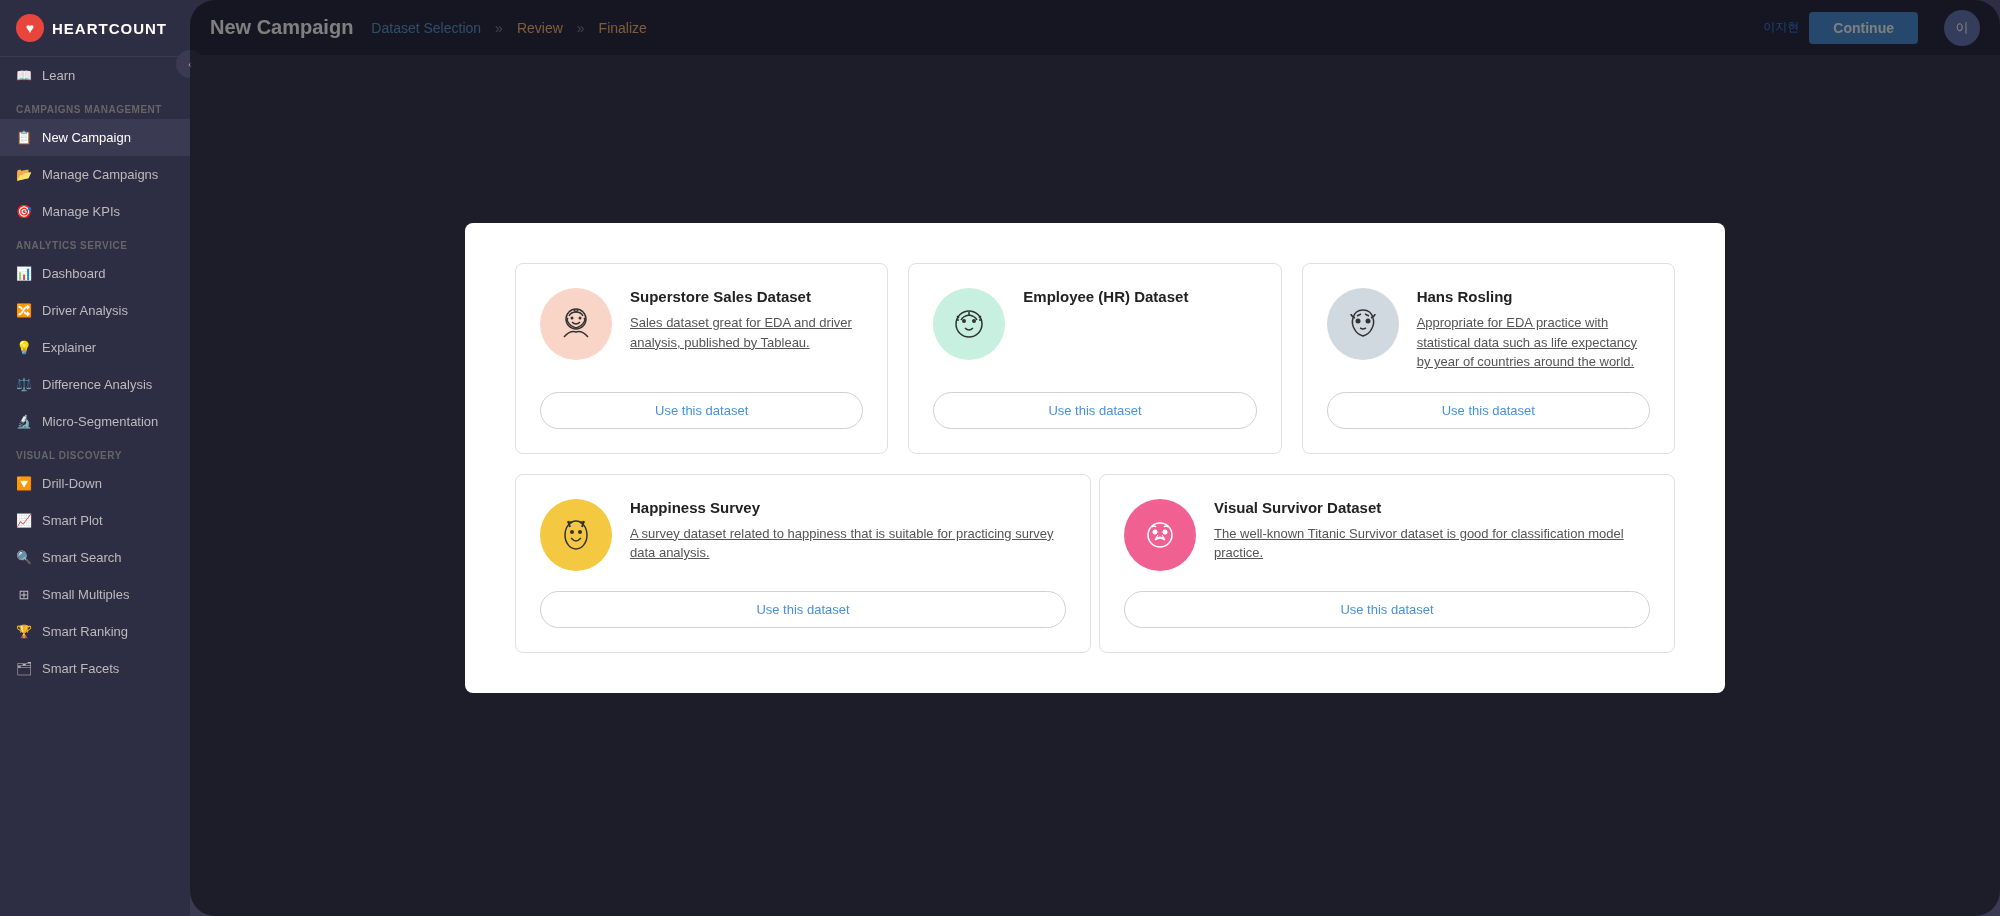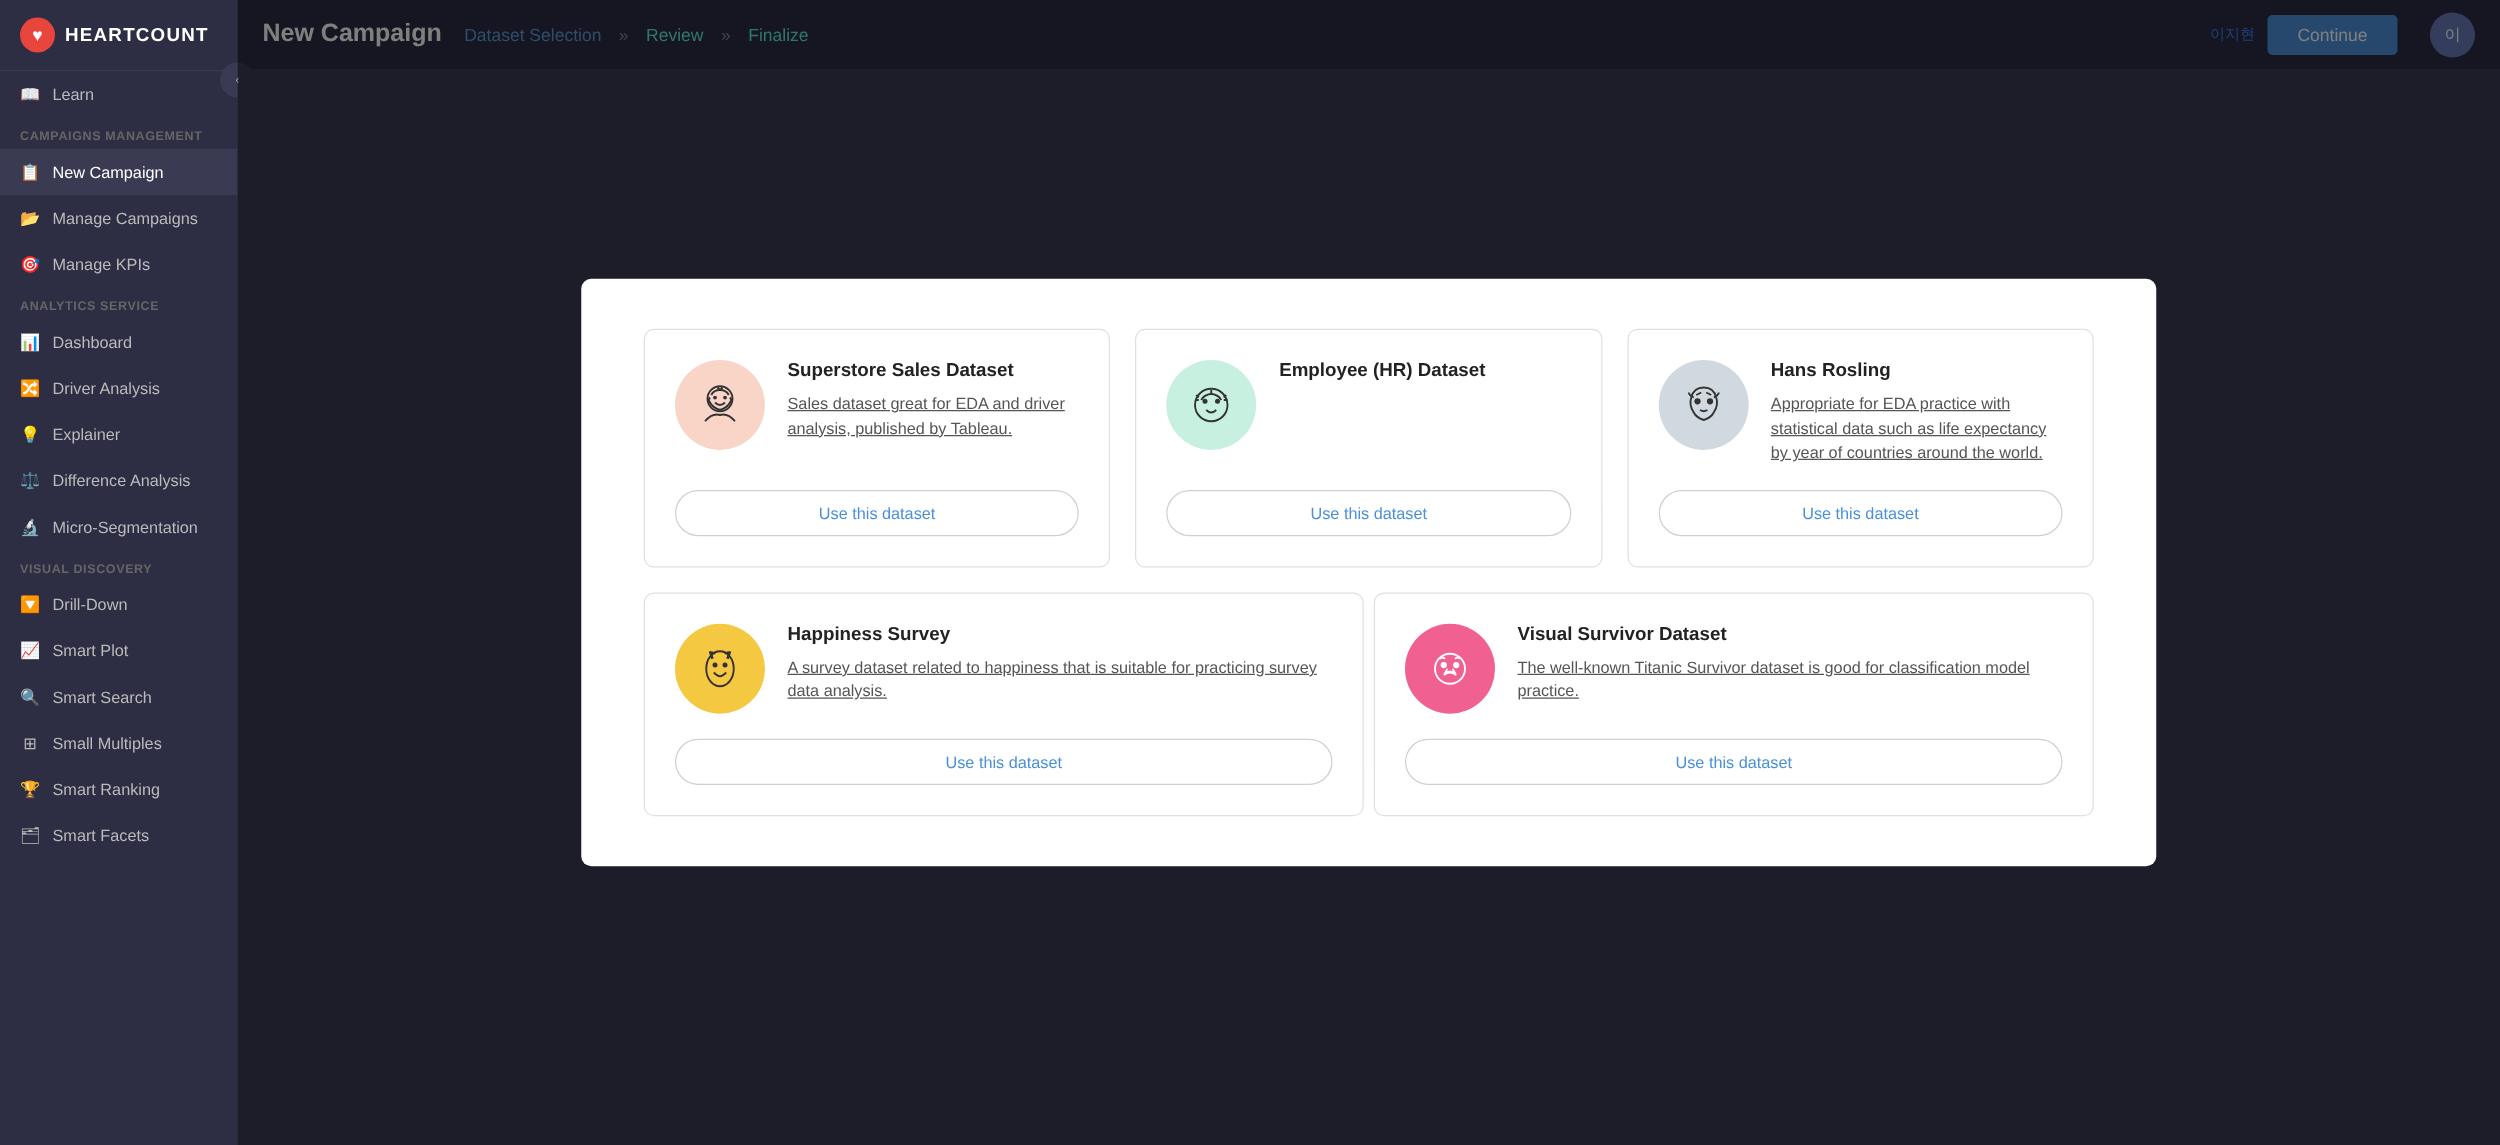--- a/index.html
+++ b/index.html
@@ -84,32 +84,32 @@
       height: 56px;
       display: flex;
       align-items: center;
       padding: 0 20px;
       gap: 10px;
       border-bottom: 1px solid #3a3a52;
     }
     .page-title-main { color: white; font-size: 20px; font-weight: 600; margin-right: 8px; }
     .breadcrumb-active { color: #5b9bd5; font-size: 14px; }
     .breadcrumb-sep { color: #888; font-size: 14px; margin: 0 4px; }
-    .breadcrumb-inactive { color: #5eead4; font-size: 14px; }
+    .breadcrumb-inactive { color: #fdba74; font-size: 14px; }
 
     .continue-btn {
       margin-left: auto;
       background: #4a90d9;
       color: white;
       border: none;
       padding: 8px 24px;
       border-radius: 4px;
       font-size: 14px;
       cursor: pointer;
-      font-weight: 400;
+      font-weight: 700;
     }
 
     
     .user-avatar {
       width: 36px; height: 36px;
       border-radius: 50%;
       background: #6b7ab8;
       display: flex; align-items: center; justify-content: center;
       color: white; font-size: 13px;
       margin-left: 16px;
@@ -119,20 +119,21 @@
 
     
     .modal-overlay {
       position: absolute;
       top: 0; left: 0; right: 0; bottom: 0;
       background: rgba(0,0,0,0.5);
       display: flex;
       align-items: center;
       justify-content: center;
       z-index: 100;
+      border-radius: 25px;
     }
     .modal {
       background: white;
       border-radius: 8px;
       padding: 40px 50px;
       width: 1260px;
       max-width: 95%;
       max-height: 830px;
       overflow-y: auto;
     }

